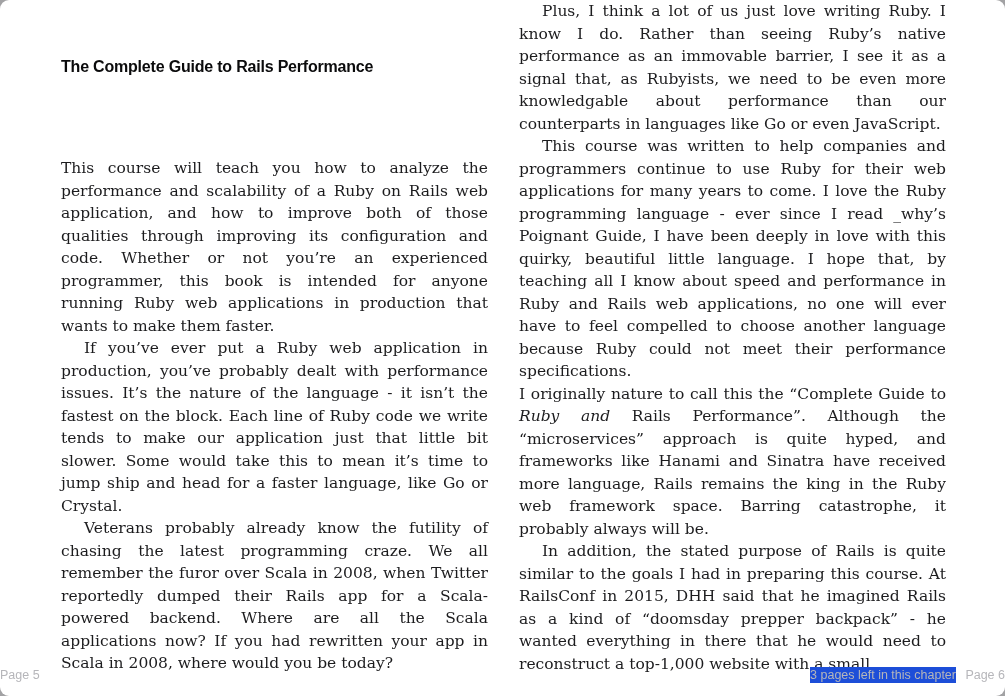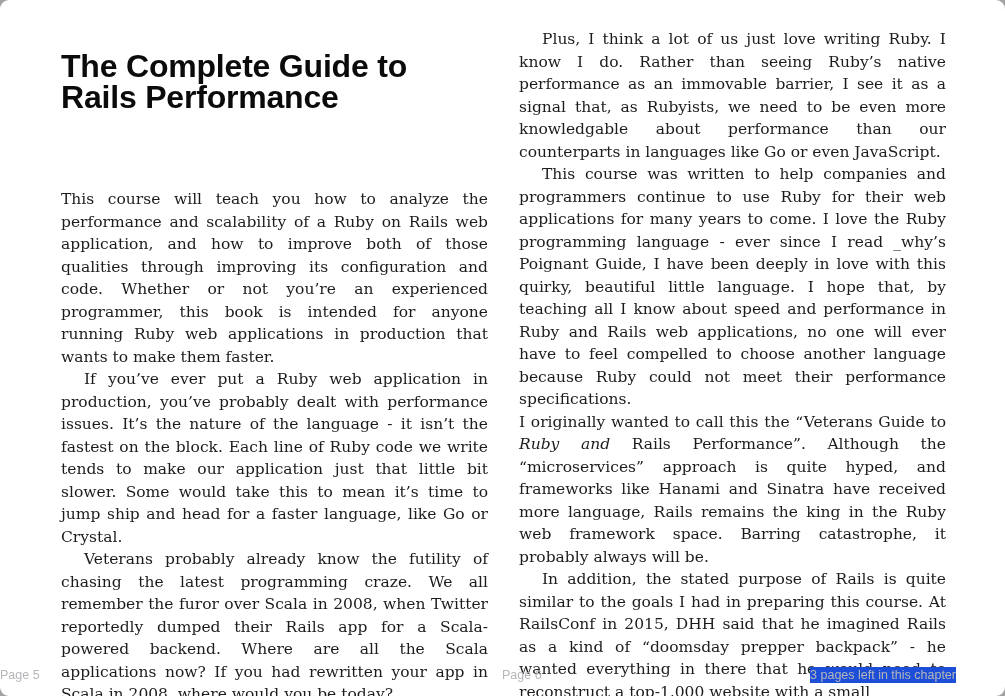--- a/index.html
+++ b/index.html
@@ -17,27 +17,27 @@
     border-radius: 9px;
     overflow: hidden;
   }
   .page {
     position: absolute;
     top: 0;
     height: 100%;
     box-sizing: border-box;
   }
   .page.left  { left: 61px;  width: 427px; }
-  .page.right { left: 519px; width: 427px; padding-top: 28px; }
+  .page.right { left: 519px; width: 427px; }
 
   h1.chapter-title {
     margin: 51px 0 0 0;
     font-family: "Liberation Sans", sans-serif;
     font-weight: 700;
-    font-size: 32px;
+    font-size: 16px;
     line-height: 31px;
     letter-spacing: -0.2px;
     color: #0b0b0c;
   }
   .body-start { margin-top: 75px; }
 
   p.body-p {
     margin: 0;
     text-align: justify;
     font-family: "DejaVu Serif", "Liberation Serif", serif;
@@ -66,21 +66,21 @@
     height: 16px;
     font-family: "Liberation Sans", sans-serif;
     font-size: 12.5px;
     line-height: 16px;
     color: #b6b6ba;
   }
   .footer .page-num-left {
     position: absolute; left: 0; width: 502px; text-align: left;
   }
   .footer .page-num-right {
-    position: absolute; left: 502px; width: 503px; text-align: left;
+    position: absolute; left: 502px; width: 503px; text-align: right;
   }
   .footer .chapter-status {
     position: absolute; right: 49px; background: #1d4ed8;
   }
 </style>
 </head>
 <body>
 
 <div class="book">
 
@@ -89,21 +89,21 @@
     <div class="body-start">
       <p class="body-p">This course will teach you how to analyze the performance and scalability of a Ruby on Rails web application, and how to improve both of those qualities through improving its configuration and code. Whether or not you’re an experienced programmer, this book is intended for anyone running Ruby web applications in production that wants to make them faster.</p>
       <p class="body-p indent">If you’ve ever put a Ruby web application in production, you’ve probably dealt with performance issues. It’s the nature of the language - it isn’t the fastest on the block. Each line of Ruby code we write tends to make our application just that little bit slower. Some would take this to mean it’s time to jump ship and head for a faster language, like Go or Crystal.</p>
       <p class="body-p indent">Veterans probably already know the futility of chasing the latest programming craze. We all remember the furor over Scala in 2008, when Twitter reportedly dumped their Rails app for a Scala-powered backend. Where are all the Scala applications now? If you had rewritten your app in Scala in 2008, where would you be today?</p>
     </div>
   </div>
 
   <div class="page right">
     <p class="body-p indent">Plus, I think a lot of us just love writing Ruby. I know I do. Rather than seeing Ruby’s native performance as an immovable barrier, I see it as a signal that, as Rubyists, we need to be even more knowledgable about performance than our counterparts in languages like Go or even JavaScript.</p>
     <p class="body-p indent">This course was written to help companies and programmers continue to use Ruby for their web applications for many years to come. I love the Ruby programming language - ever since I read _why’s Poignant Guide, I have been deeply in love with this quirky, beautiful little language. I hope that, by teaching all I know about speed and performance in Ruby and Rails web applications, no one will ever have to feel compelled to choose another language because Ruby could not meet their performance specifications.</p>
-    <p class="body-p"><span>I originally wanted to call this the “Veterans Guide to </span><em>Ruby and</em><span> Rails Performance”. Although the “microservices” approach is quite hyped, and frameworks like Hanami and Sinatra have received more language, Rails remains the king in the Ruby web framework space. Barring catastrophe, it probably always will be.</span></p>
+    <p class="body-p"><span>I originally nature to call this the “Complete Guide to </span><em>Ruby and</em><span> Rails Performance”. Although the “microservices” approach is quite hyped, and frameworks like Hanami and Sinatra have received more language, Rails remains the king in the Ruby web framework space. Barring catastrophe, it probably always will be.</span></p>
     <p class="body-p indent">In addition, the stated purpose of Rails is quite similar to the goals I had in preparing this course. At RailsConf in 2015, DHH said that he imagined Rails as a kind of “doomsday prepper backpack” - he wanted everything in there that he would need to reconstruct a top-1,000 website with a small</p>
   </div>
 
   <div class="footer">
     <span class="page-num-left">Page 5</span>
     <span class="page-num-right">Page 6</span>
     <span class="chapter-status">3 pages left in this chapter</span>
   </div>
 
 </div>

